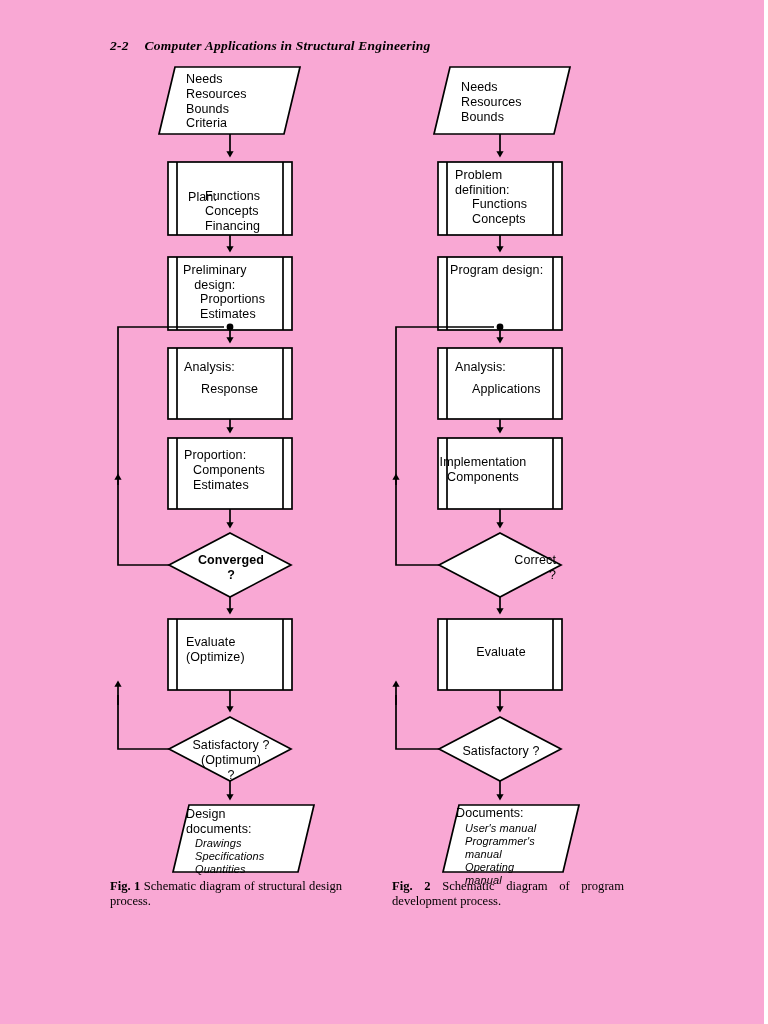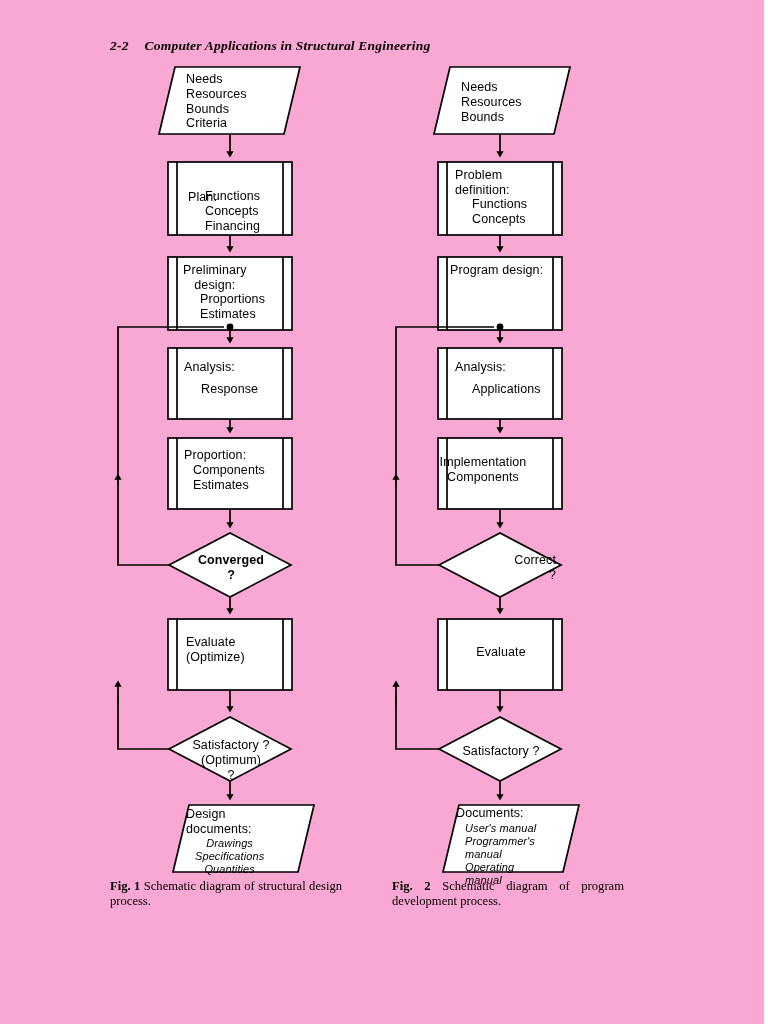--- a/index.html
+++ b/index.html
@@ -202,21 +202,21 @@
 
   <div class="node-text nt-main" style="left:186px; top:635px;">Evaluate
 (Optimize)</div>
 
   <div class="node-text nt-main center" style="left:172px; top:738px; width:118px;">Satisfactory ?
 (Optimum)
 ?</div>
 
   <div class="node-text nt-main" style="left:186px; top:807px;">Design
 documents:</div>
-  <div class="node-text nt-small indent2" style="left:186px; top:837px;text-align:center;">Drawings
+  <div class="node-text nt-small indent2" style="left:186px; top:837px;">Drawings
 Specifications
 Quantities</div>
 
   <div class="node-text nt-main" style="left:461px; top:80px;">Needs
 Resources
 Bounds</div>
 
   <div class="node-text nt-main" style="left:455px; top:168px;">Problem
 definition:</div>
   <div class="node-text nt-main indent1" style="left:455px; top:197px;">Functions

